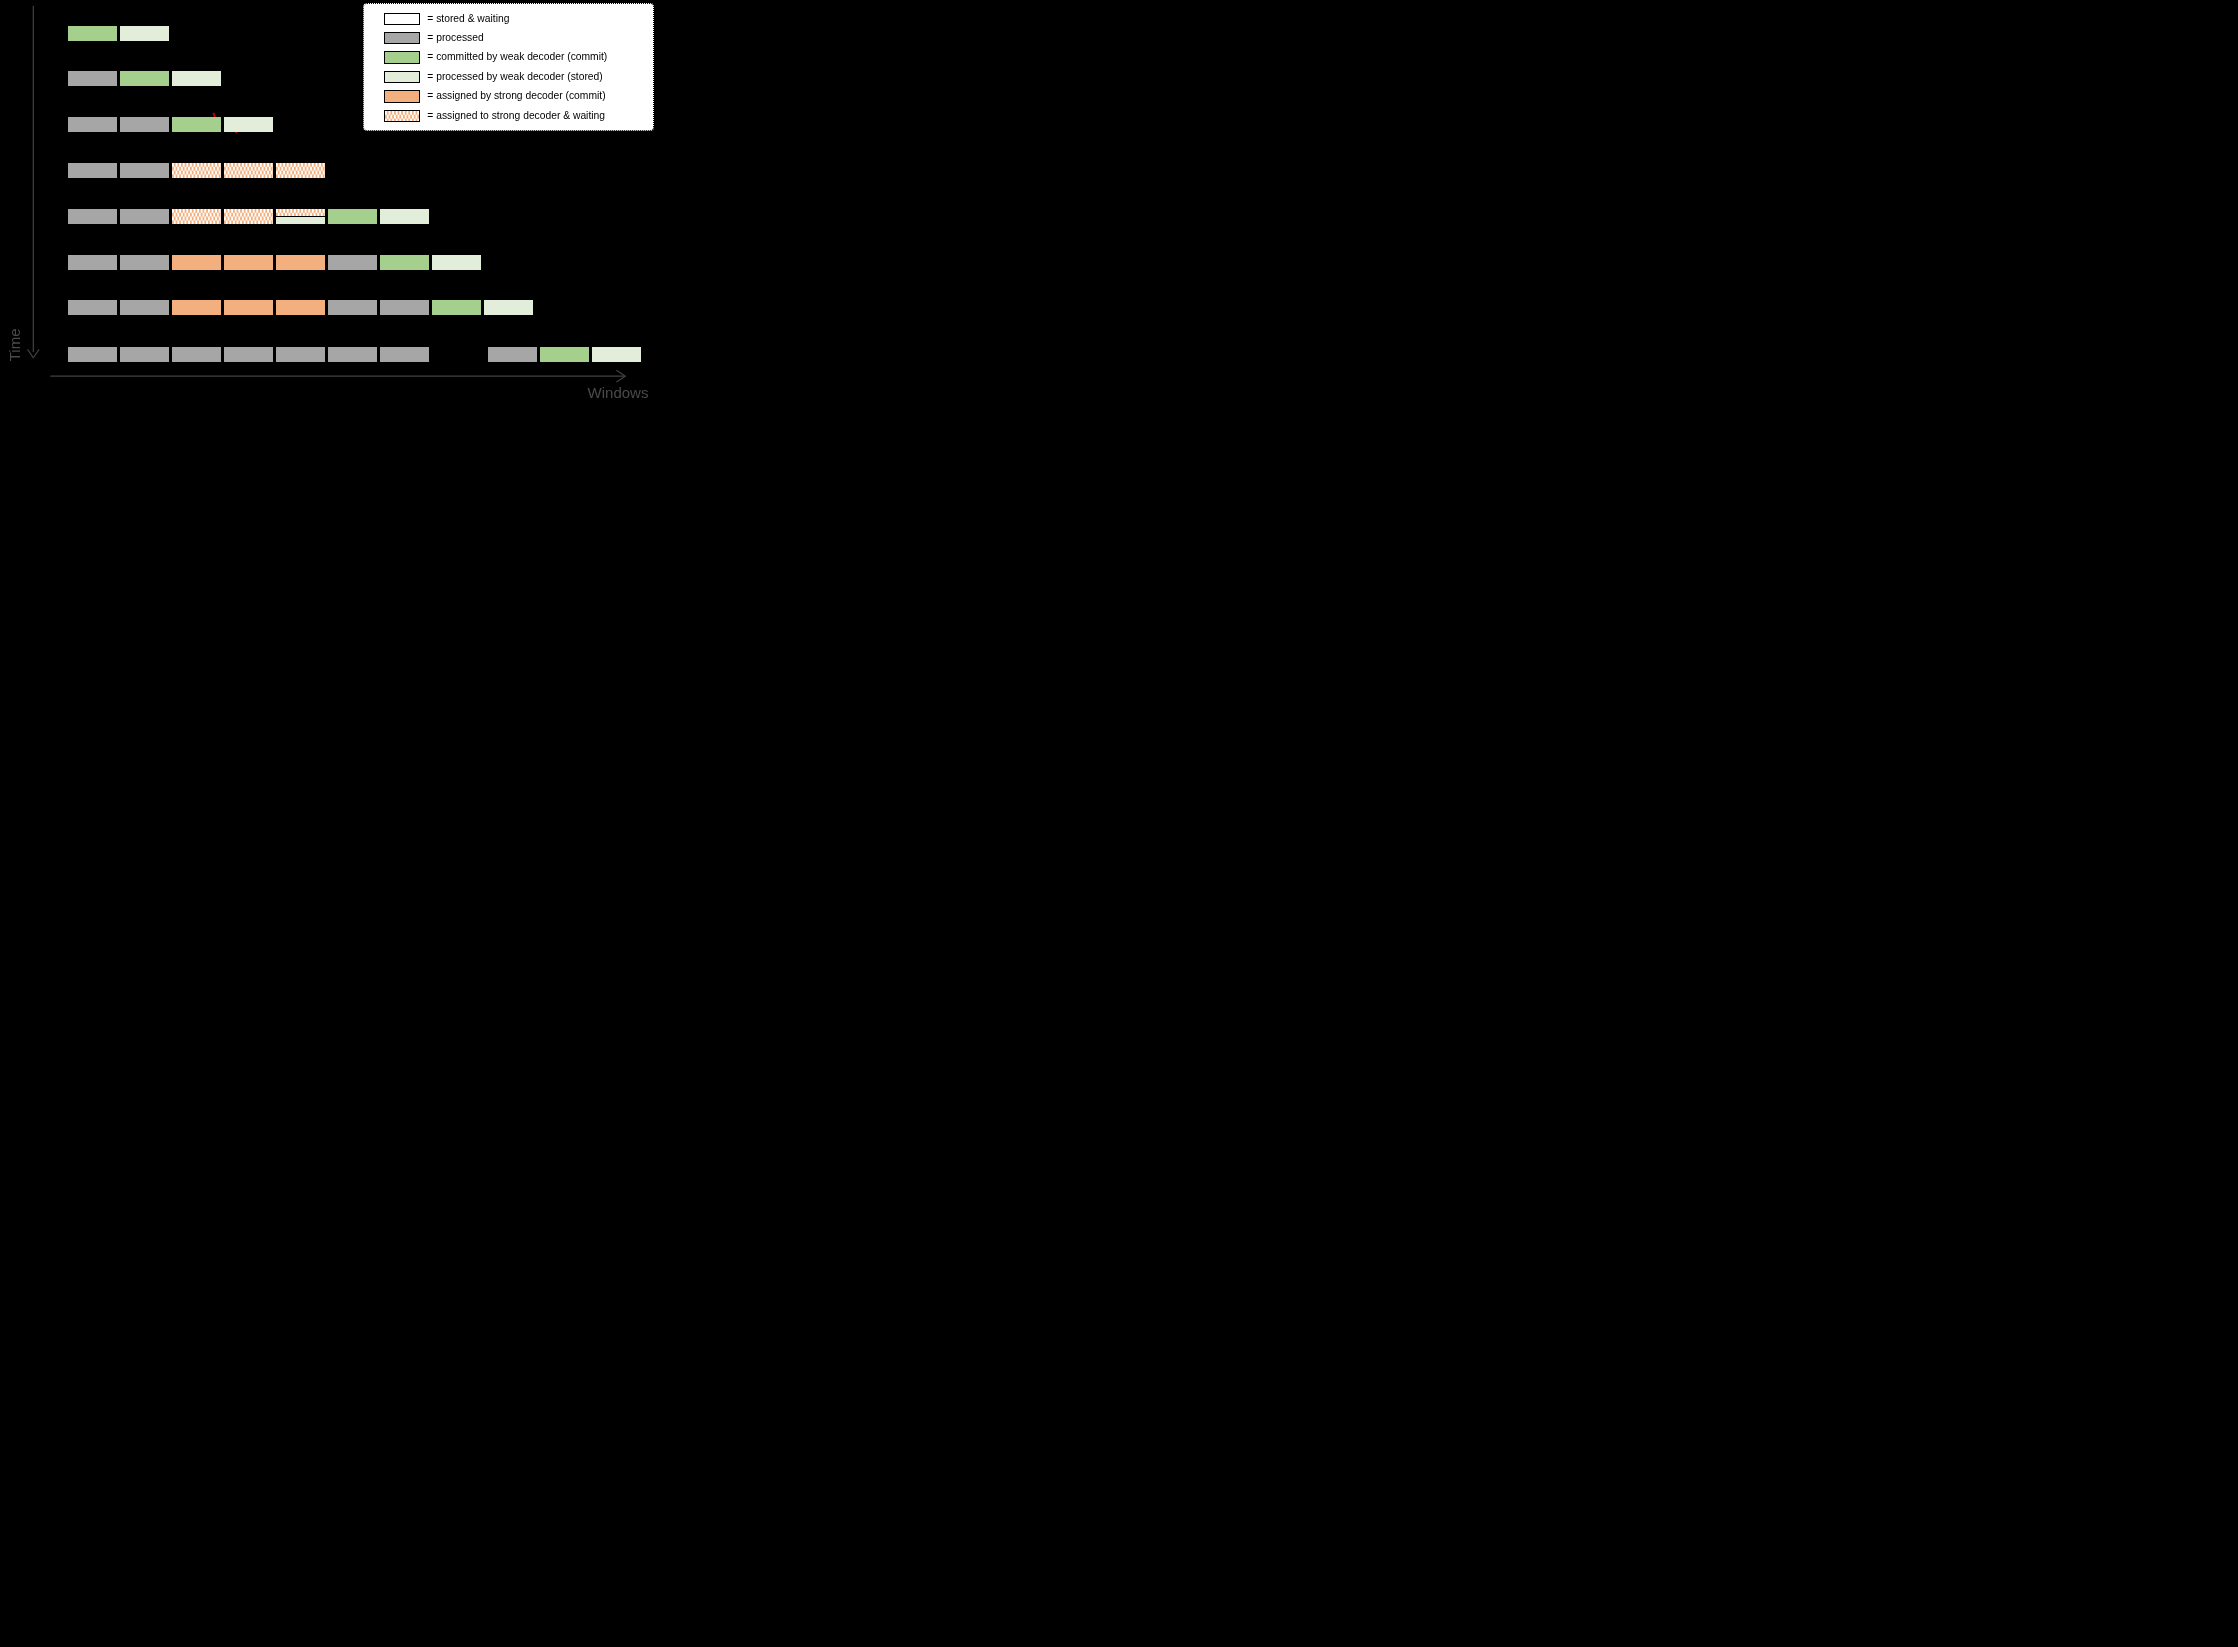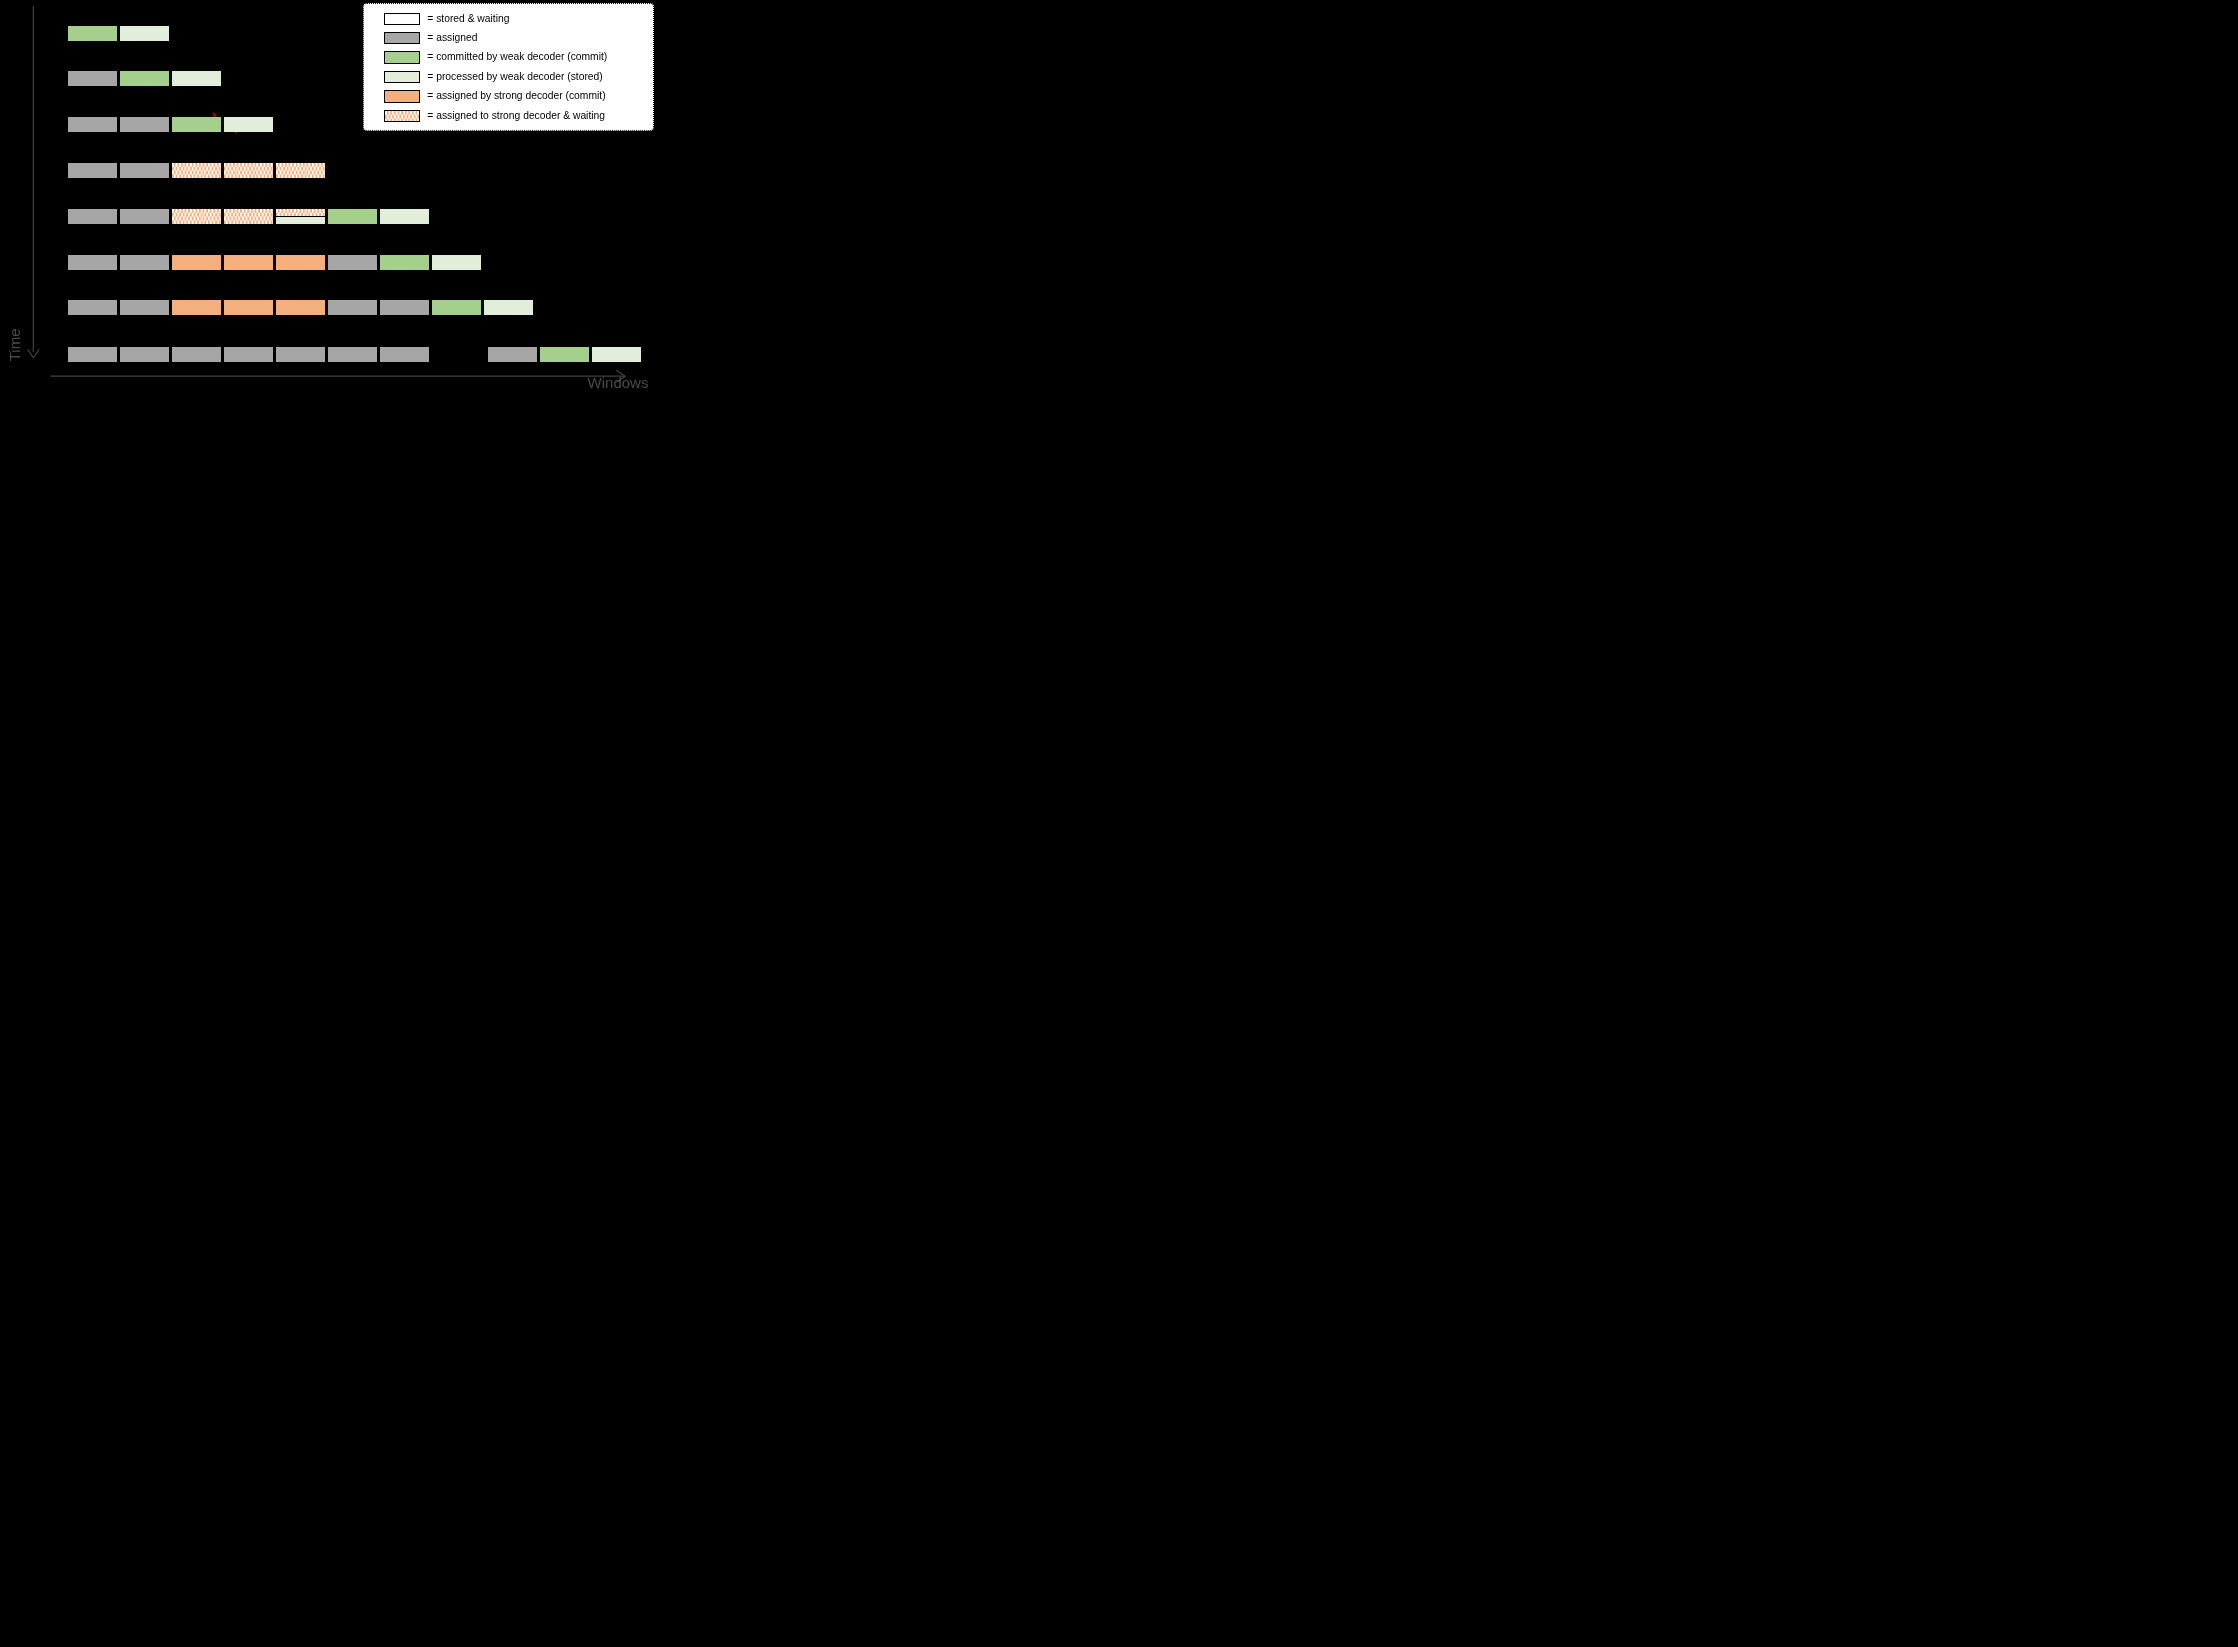--- a/index.html
+++ b/index.html
@@ -34,21 +34,21 @@
   .swatch{width:36px;height:12.5px;border:1.3px solid #000;box-sizing:border-box;flex:none;}
   .legend-label{font-size:10.3px;color:#000;line-height:1;white-space:nowrap;}
   
   .axis-label{color:var(--axis-text);font-size:15px;line-height:1;}
   .time-label{
     position:absolute;left:-21.5px;top:335px;width:72px;height:19.7px;
     display:flex;align-items:center;justify-content:center;
     transform:rotate(-90deg);
   }
   .windows-label{
-    position:absolute;left:573px;top:373px;width:90px;height:18px;
+    position:absolute;left:573px;top:383px;width:90px;height:18px;
     display:flex;align-items:center;justify-content:center;
   }
   .overlay{position:absolute;left:0;top:0;pointer-events:none;}
 </style>
 </head>
 <body>
 
 <div class="canvas">
 
   <svg class="overlay" width="664" height="412" viewBox="0 0 1482 920">
@@ -113,21 +113,21 @@
       <div class="cell fill-weak-buffer" style="left: 592px; top: 347px;"></div>
     </div>
 
   <div class="legend">
       <div class="legend-item">
         <span class="swatch fill-stored"></span>
         <span class="legend-label">= stored &amp; waiting</span>
       </div>
       <div class="legend-item">
         <span class="swatch fill-committed"></span>
-        <span class="legend-label">= assigned</span>
+        <span class="legend-label">= processed</span>
       </div>
       <div class="legend-item">
         <span class="swatch fill-weak-commit"></span>
         <span class="legend-label">= committed by weak decoder (commit)</span>
       </div>
       <div class="legend-item">
         <span class="swatch fill-weak-buffer"></span>
         <span class="legend-label">= processed by weak decoder (stored)</span>
       </div>
       <div class="legend-item">

